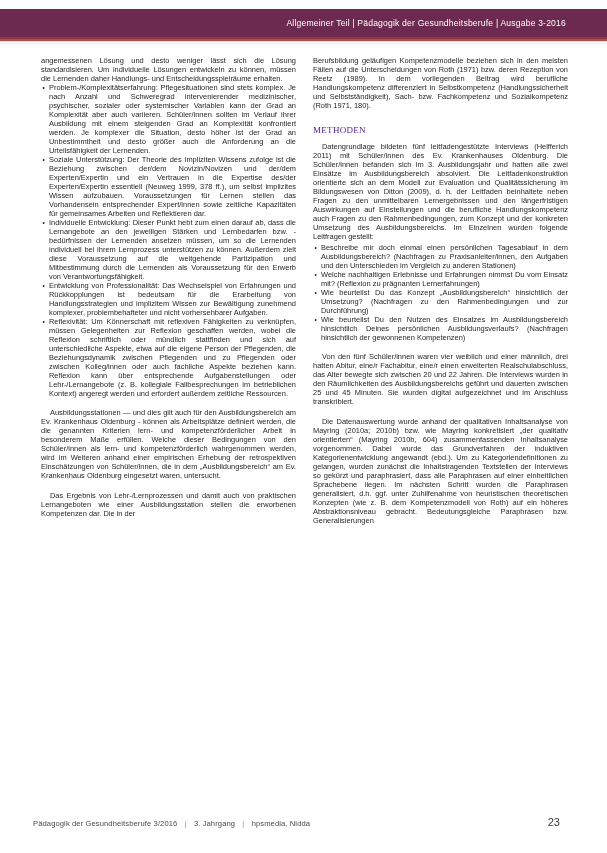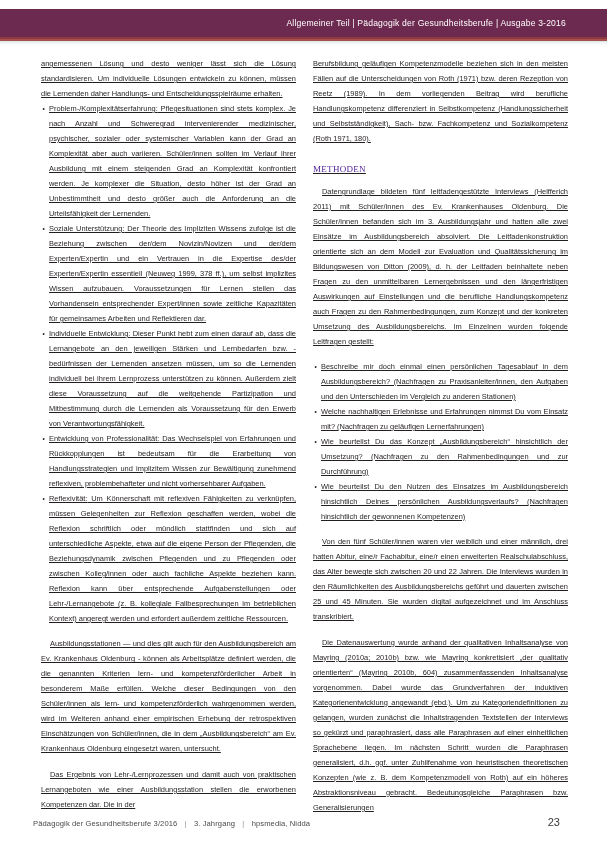--- a/index.html
+++ b/index.html
@@ -77,24 +77,23 @@
     top: 56px;
     left: 41px;
     width: 527px;
     height: 735px;
     display: flex;
     gap: 17px;
   }
   .column {
     width: 255px;
     font-size: 7.45px;
-    line-height: 15px;
+    line-height: 9px;
     text-align: justify;
     color: #231f20;
-    text-decoration: underline;
   }
 
   p {
     margin: 0;
   }
   p.indent {
     text-indent: 9px;
   }
   p.gap-before {
     margin-top: 10.45px;
@@ -185,42 +184,42 @@
       <li>
         <span class="term">Problem-/Komplexitätserfahrung:</span><span> Pflegesituationen sind stets komplex. Je nach Anzahl und Schweregrad intervenierender medizinischer, psychischer, sozialer oder systemischer Variablen kann der Grad an Komplexität aber auch variieren. Schüler/innen sollten im Verlauf ihrer Ausbildung mit einem steigenden Grad an Komplexität konfrontiert werden. Je komplexer die Situation, desto höher ist der Grad an Unbestimmtheit und desto größer auch die Anforderung an die Urteilsfähigkeit der Lernenden.</span>
       </li>
       <li>
         <span class="term">Soziale Unterstützung:</span><span> Der Theorie des Impliziten Wissens zufolge ist die Beziehung zwischen der/dem Novizin/Novizen und der/dem Experten/Expertin und ein Vertrauen in die Expertise des/der Experten/Expertin essentiell (Neuweg 1999, 378 ff.), um selbst implizites Wissen aufzubauen. Voraussetzungen für Lernen stellen das Vorhandensein entsprechender Expert/innen sowie zeitliche Kapazitäten für gemeinsames Arbeiten und Reflektieren dar.</span>
       </li>
       <li>
         <span class="term">Individuelle Entwicklung:</span><span> Dieser Punkt hebt zum einen darauf ab, dass die Lernangebote an den jeweiligen Stärken und Lernbedarfen bzw. -bedürfnissen der Lernenden ansetzen müssen, um so die Lernenden individuell bei ihrem Lernprozess unterstützen zu können. Außerdem zielt diese Voraussetzung auf die weitgehende Partizipation und Mitbestimmung durch die Lernenden als Voraussetzung für den Erwerb von Verantwortungsfähigkeit.</span>
       </li>
       <li>
-        <span class="term">Entwicklung von Professionalität:</span><span> Das Wechselspiel von Erfahrungen und Rückkopplungen ist bedeutsam für die Erarbeitung von Handlungsstrategien und implizitem Wissen zur Bewältigung zunehmend reflexiven, problembehafteter und nicht vorhersehbarer Aufgaben.</span>
+        <span class="term">Entwicklung von Professionalität:</span><span> Das Wechselspiel von Erfahrungen und Rückkopplungen ist bedeutsam für die Erarbeitung von Handlungsstrategien und implizitem Wissen zur Bewältigung zunehmend komplexer, problembehafteter und nicht vorhersehbarer Aufgaben.</span>
       </li>
       <li>
         <span class="term">Reflexivität:</span><span> Um Könnerschaft mit reflexiven Fähigkeiten zu verknüpfen, müssen Gelegenheiten zur Reflexion geschaffen werden, wobei die Reflexion schriftlich oder mündlich stattfinden und sich auf unterschiedliche Aspekte, etwa auf die eigene Person der Pflegenden, die Beziehungsdynamik zwischen Pflegenden und zu Pflegenden oder zwischen Kolleg/innen oder auch fachliche Aspekte beziehen kann. Reflexion kann über entsprechende Aufgabenstellungen oder Lehr-/Lernangebote (z. B. kollegiale Fallbesprechungen im betrieblichen Kontext) angeregt werden und erfordert außerdem zeitliche Ressourcen.</span>
       </li>
     </ul>
 
     <p class="indent gap-before">Ausbildungsstationen — und dies gilt auch für den Ausbildungsbereich am Ev. Krankenhaus Oldenburg - können als Arbeitsplätze definiert werden, die die genannten Kriterien lern- und kompetenzförderlicher Arbeit in besonderem Maße erfüllen. Welche dieser Bedingungen von den Schüler/innen als lern- und kompetenzförderlich wahrgenommen werden, wird im Weiteren anhand einer empirischen Erhebung der retrospektiven Einschätzungen von Schüler/innen, die in dem „Ausbildungsbereich“ am Ev. Krankenhaus Oldenburg eingesetzt waren, untersucht.</p>
     <p class="indent gap-before">Das Ergebnis von Lehr-/Lernprozessen und damit auch von praktischen Lernangeboten wie einer Ausbildungsstation stellen die erworbenen Kompetenzen dar. Die in der</p>
   </div>
 
   <div class="column">
 
     <p>Berufsbildung geläufigen Kompetenzmodelle beziehen sich in den meisten Fällen auf die Unterscheidungen von Roth (1971) bzw. deren Rezeption von Reetz (1989). In dem vorliegenden Beitrag wird berufliche Handlungskompetenz differenziert in Selbstkompetenz (Handlungssicherheit und Selbstständigkeit), Sach- bzw. Fachkompetenz und Sozialkompetenz (Roth 1971, 180).</p>
 
     <div class="section-heading">Methoden</div>
 
     <p class="indent">Datengrundlage bildeten fünf leitfadengestützte Interviews (Helfferich 2011) mit Schüler/innen des Ev. Krankenhauses Oldenburg. Die Schüler/innen befanden sich im 3. Ausbildungsjahr und hatten alle zwei Einsätze im Ausbildungsbereich absolviert. Die Leitfadenkonstruktion orientierte sich an dem Modell zur Evaluation und Qualitätssicherung im Bildungswesen von Ditton (2009), d. h. der Leitfaden beinhaltete neben Fragen zu den unmittelbaren Lernergebnissen und den längerfristigen Auswirkungen auf Einstellungen und die berufliche Handlungskompetenz auch Fragen zu den Rahmenbedingungen, zum Konzept und der konkreten Umsetzung des Ausbildungsbereichs. Im Einzelnen wurden folgende Leitfragen gestellt:</p>
 
-    <ul class="bullets" style="margin-top:10px;">
+    <ul class="bullets" style="margin-top:2px;">
       <li><span>Beschreibe mir doch einmal einen persönlichen Tagesablauf in dem Ausbildungsbereich? (Nachfragen zu Praxisanleiter/innen, den Aufgaben und den Unterschieden im Vergleich zu anderen Stationen)</span></li>
-      <li><span>Welche nachhaltigen Erlebnisse und Erfahrungen nimmst Du vom Einsatz mit? (Nachfragen zu geläufigen Lernerfahrungen)</span></li>
+      <li><span>Welche nachhaltigen Erlebnisse und Erfahrungen nimmst Du vom Einsatz mit? (Reflexion zu prägnanten Lernerfahrungen)</span></li>
       <li><span>Wie beurteilst Du das Konzept „Ausbildungsbereich“ hinsichtlich der Umsetzung? (Nachfragen zu den Rahmenbedingungen und zur Durchführung)</span></li>
       <li><span>Wie beurteilst Du den Nutzen des Einsatzes im Ausbildungsbereich hinsichtlich Deines persönlichen Ausbildungsverlaufs? (Nachfragen hinsichtlich der gewonnenen Kompetenzen)</span></li>
     </ul>
 
     <p class="indent gap-before">Von den fünf Schüler/innen waren vier weiblich und einer männlich, drei hatten Abitur, eine/r Fachabitur, eine/r einen erweiterten Realschulabschluss, das Alter bewegte sich zwischen 20 und 22 Jahren. Die Interviews wurden in den Räumlichkeiten des Ausbildungsbereichs geführt und dauerten zwischen 25 und 45 Minuten. Sie wurden digital aufgezeichnet und im Anschluss transkribiert.</p>
     <p class="indent gap-before">Die Datenauswertung wurde anhand der qualitativen Inhaltsanalyse von Mayring (2010a; 2010b) bzw. wie Mayring konkretisiert „der qualitativ orientierten“ (Mayring 2010b, 604) zusammenfassenden Inhaltsanalyse vorgenommen. Dabei wurde das Grundverfahren der induktiven Kategorienentwicklung angewandt (ebd.). Um zu Kategoriendefinitionen zu gelangen, wurden zunächst die Inhaltstragenden Textstellen der Interviews so gekürzt und paraphrasiert, dass alle Paraphrasen auf einer einheitlichen Sprachebene liegen. Im nächsten Schritt wurden die Paraphrasen generalisiert, d.h. ggf. unter Zuhilfenahme von heuristischen theoretischen Konzepten (wie z. B. dem Kompetenzmodell von Roth) auf ein höheres Abstraktionsniveau gebracht. Bedeutungsgleiche Paraphrasen bzw. Generalisierungen</p>
   </div>
 </div>
 
 <div class="footer">

